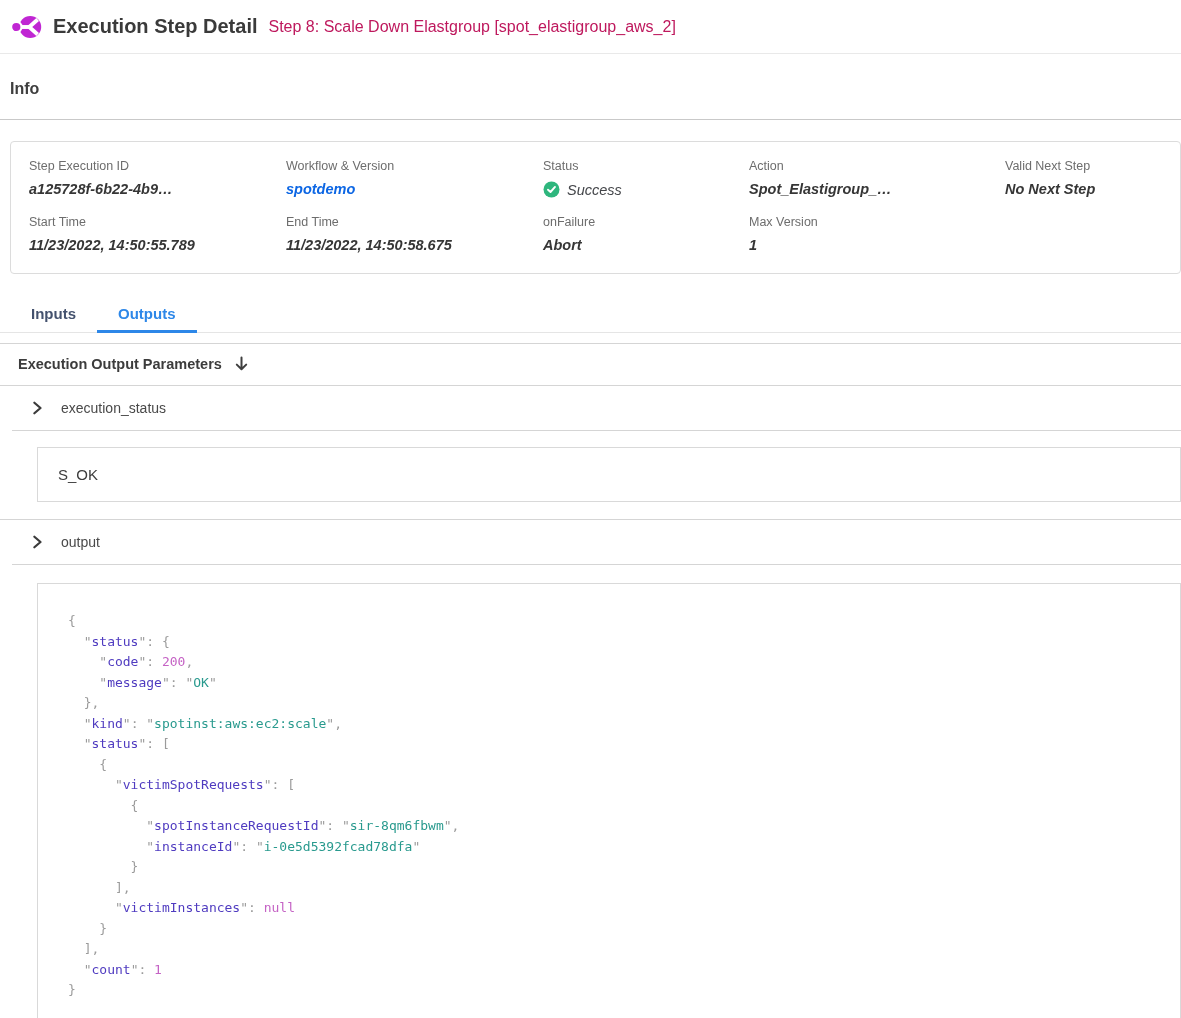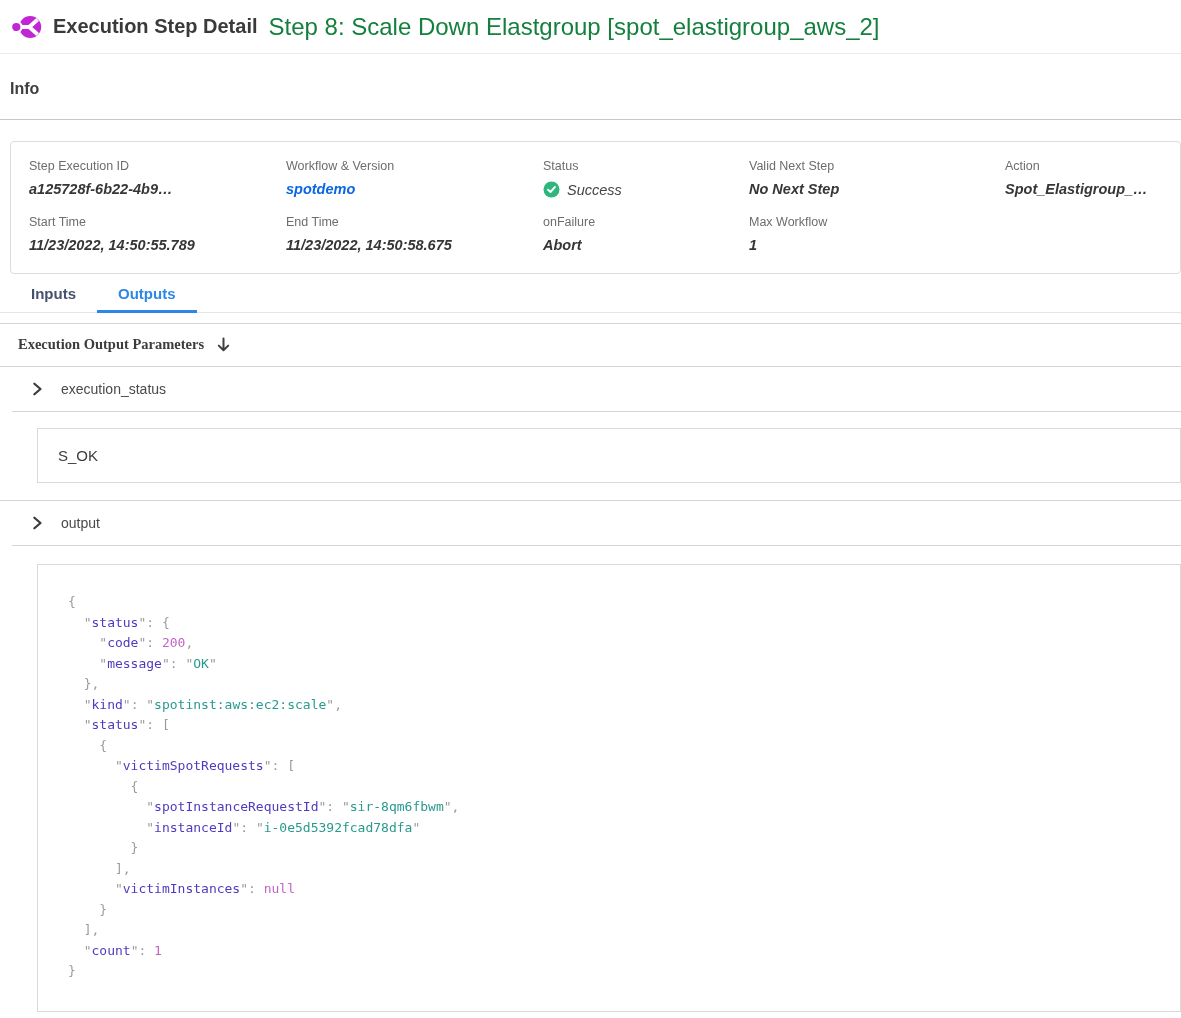--- a/index.html
+++ b/index.html
@@ -3,44 +3,44 @@
 <meta charset="utf-8">
 <style>
   * { margin: 0; padding: 0; box-sizing: border-box; }
   html, body { width: 1181px; background: #ffffff; font-family: "Liberation Sans", sans-serif; color: #3c3c3c; }
   body { height: 1018px; overflow: hidden; }
 
   
   .app-header { height: 54px; display: flex; align-items: center; gap: 11px; padding-left: 10px; border-bottom: 1px solid #e9e9e9; }
   .logo { width: 32px; height: 28px; flex: 0 0 auto; }
   .app-title { font-size: 20px; font-weight: 700; color: #3a3a3a; white-space: nowrap; }
-  .app-subtitle { font-size: 24px; font-weight: 400; color: #15803d; white-space: nowrap; }
+  .app-subtitle { font-size: 16px; font-weight: 400; color: #be185d; white-space: nowrap; }
 
   
   .section-heading { margin-top: 26px; padding: 0 10px 21px 10px; font-size: 16px; font-weight: 600; color: #3e3e3e; border-bottom: 1px solid #c9c9c9; }
 
   
   .info-card { margin: 21px 0 0 10px; width: calc(100% - 10px); border: 1px solid #dcdcdc; border-radius: 4px; padding: 17px 8px 20px 18px; display: grid; grid-template-columns: 257px 257px 206px 256px 1fr; row-gap: 17px; }
   .field-label { font-size: 12.5px; color: #6d6d6d; margin-bottom: 8px; }
   .field-value { font-size: 14.5px; font-weight: 600; color: #363636; font-style: italic; }
   .field-value.link { color: #0c66e4; cursor: pointer; }
   .status-value { display: flex; align-items: center; gap: 7px; }
   .status-value .field-value { font-weight: 400; color: #44464a; }
 
   
-  .tab-bar { margin-top: 3px; padding-left: 10px; border-bottom: 1px solid #e5e5e5; display: flex; }
+  .tab-bar { margin-top: 23px; padding-left: 10px; border-bottom: 1px solid #e5e5e5; display: flex; }
   .tab { padding: 8px 21px 10px 21px; font-size: 15px; font-weight: 600; color: #44526e; cursor: pointer; position: relative; }
   .tab.active { color: #2d87e8; }
   .tab.active::after { content: ""; position: absolute; left: 0; right: 0; bottom: -1px; height: 3px; background: #2d87e8; }
 
   .thin-divider { border-bottom: 1px solid #d5d5d5; }
   .tab-gap { height: 10px; }
 
   
-  .params-heading { display: flex; align-items: center; gap: 12px; padding: 12px 0 13px 18px; font-size: 14.5px; font-weight: 700; color: #3c3c3c; border-bottom: 1px solid #d5d5d5; font-family: Liberation Serif, serif; }
+  .params-heading { display: flex; align-items: center; gap: 12px; padding: 12px 0 13px 18px; font-size: 14.5px; font-weight: 700; color: #3c3c3c; border-bottom: 1px solid #d5d5d5; }
   .dl-arrow { cursor: pointer; display: inline-flex; }
 
   
   .param-row { display: flex; align-items: center; gap: 17px; padding: 14px 0 14px 18px; border-bottom: 1px solid #d5d5d5; margin-left: 12px; }
   .param-row .chev { cursor: pointer; display: inline-flex; }
   .param-name { font-size: 14px; color: #494949; }
 
   
   .value-box { margin: 16px 0 17px 37px; width: calc(100% - 37px); border: 1px solid #d9d9d9; padding: 18px 20px; font-size: 15px; color: #3c3c3c; }
   .code-box { margin: 18px 0 0 37px; width: calc(100% - 37px); height: 448px; border: 1px solid #d9d9d9; padding: 27px 30px; overflow: hidden; }
@@ -86,41 +86,41 @@
       <span style="display:inline-flex">
         <svg width="17" height="17" viewBox="0 0 17 17">
           <circle cx="8.5" cy="8.5" r="8" fill="#2eb67d"></circle>
           <path d="M5 8.7 L7.5 11 L12 5.9" fill="none" stroke="#ffffff" stroke-width="1.9" stroke-linecap="round" stroke-linejoin="round"></path>
         </svg>
       </span>
       <span class="field-value">Success</span>
     </div>
   </div>
   <div class="cell">
+    <div class="field-label">Action</div>
+    <div class="field-value">Spot_Elastigroup_…</div>
+  </div>
+  <div class="cell">
     <div class="field-label">Valid Next Step</div>
     <div class="field-value">No Next Step</div>
-  </div>
-  <div class="cell">
-    <div class="field-label">Action</div>
-    <div class="field-value">Spot_Elastigroup_…</div>
   </div>
   <div class="cell">
     <div class="field-label">Start Time</div>
     <div class="field-value">11/23/2022, 14:50:55.789</div>
   </div>
   <div class="cell">
     <div class="field-label">End Time</div>
     <div class="field-value">11/23/2022, 14:50:58.675</div>
   </div>
   <div class="cell">
     <div class="field-label">onFailure</div>
     <div class="field-value">Abort</div>
   </div>
   <div class="cell">
-    <div class="field-label">Max Workflow</div>
+    <div class="field-label">Max Version</div>
     <div class="field-value">1</div>
   </div>
   <div class="cell"></div>
 </section>
 
 <nav class="tab-bar">
   <div class="tab">Inputs</div>
   <div class="tab active">Outputs</div>
 </nav>
 <div class="tab-gap"></div>

